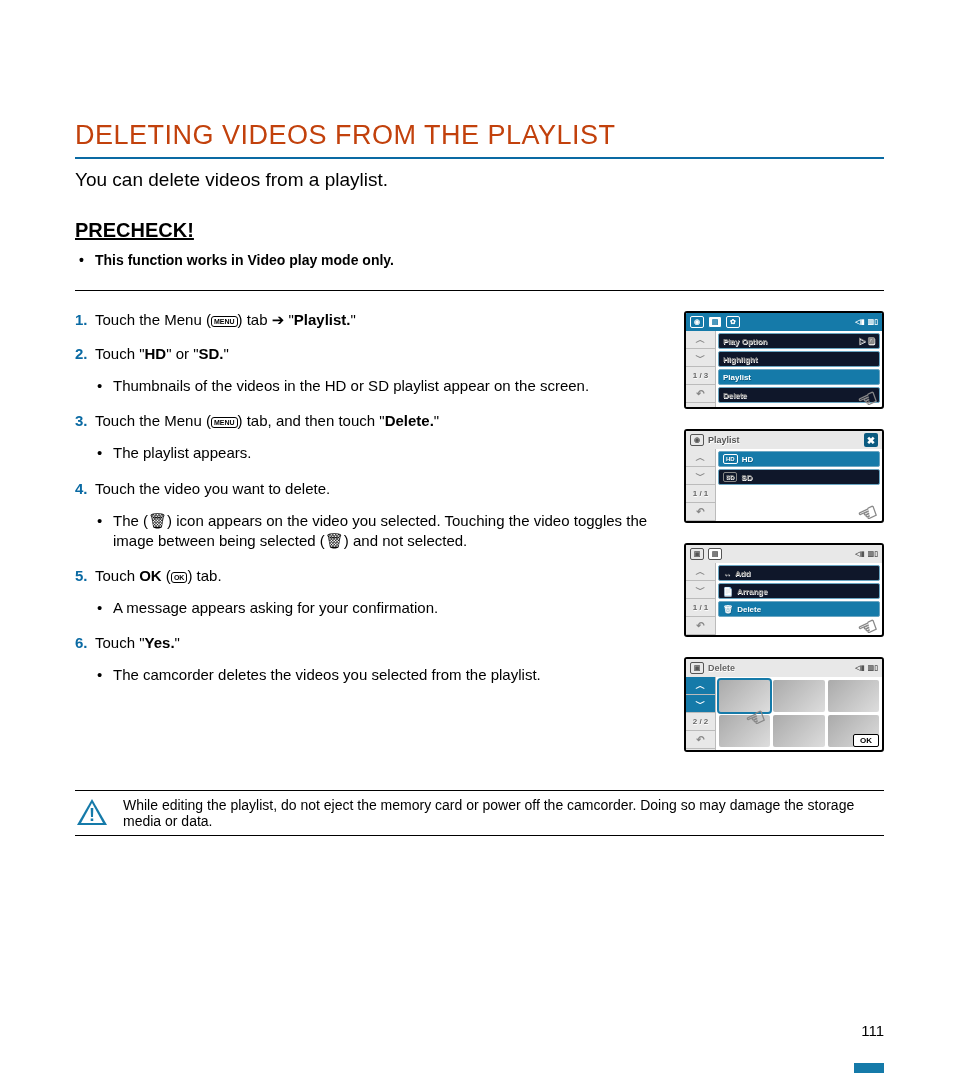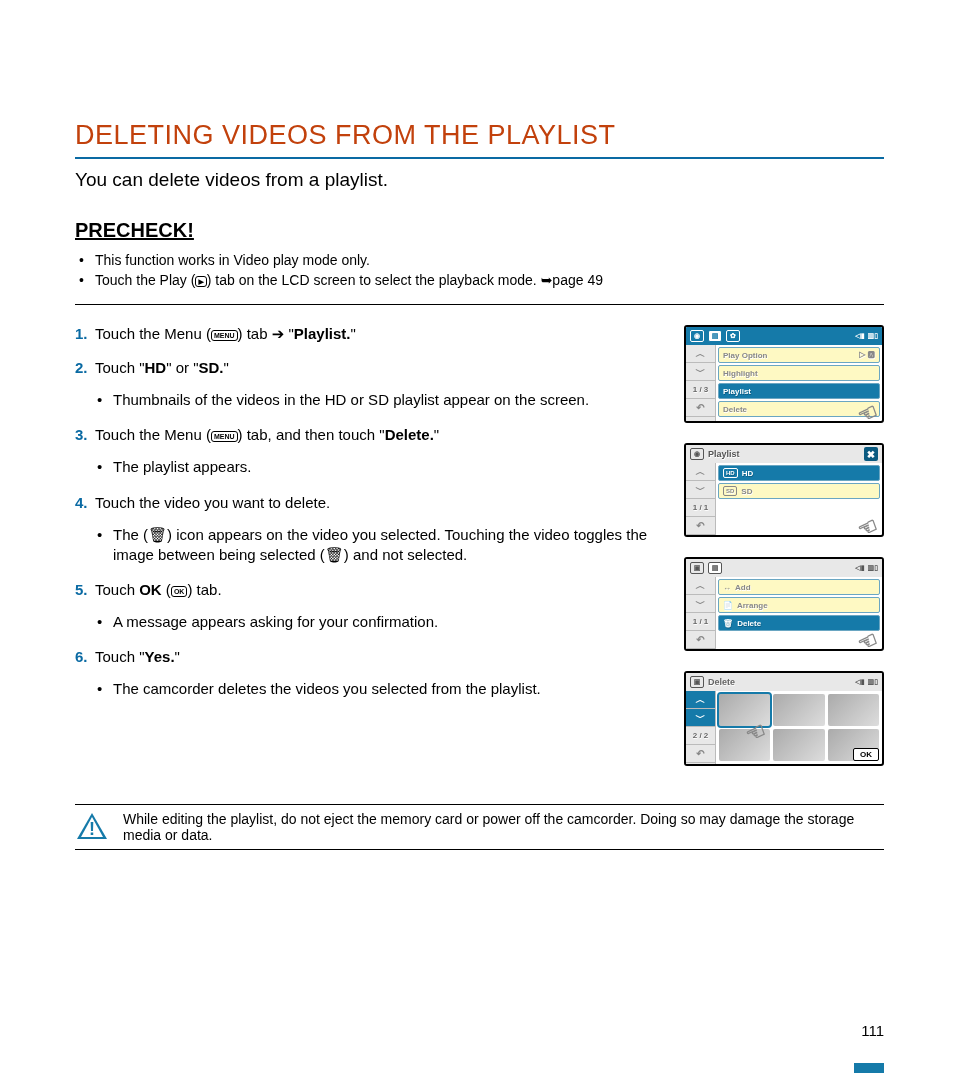--- a/index.html
+++ b/index.html
@@ -28,22 +28,23 @@
   .precheck-heading {
     font-size: 20px;
     font-weight: bold;
     text-decoration: underline;
     margin-bottom: 8px;
   }
   .precheck-list {
     list-style: none;
     font-size: 14px;
     border-bottom: 1px solid #000;
-    padding-bottom: 14px;
+    padding-bottom: 20px;
     margin-bottom: 20px;
+    font-weight: bold;
   }
   .precheck-list li {
     padding: 2px 0 2px 20px;
     position: relative;
   }
   .precheck-list li::before {
     content: "•";
     position: absolute;
     left: 4px;
   }
@@ -136,21 +137,21 @@
     border-radius: 2px;
     height: 16px;
     margin-bottom: 2px;
     display: flex;
     align-items: center;
     padding: 0 4px;
     color: #888;
     font-size: 8px;
     text-shadow: 0.5px 0.5px 0 #fff;
     gap: 4px;
-    background: #fef9c3;
+    background: #0f172a;
   }
   .scr-row.active {
     background: #157aa9;
     color: #fff;
     text-shadow: 0.5px 0.5px 0 #0a5a80;
   }
   .hand {
     position: absolute;
     right: 4px;
     bottom: -6px;
@@ -249,21 +250,20 @@
 </style>
 </head>
 <body>
 
 <h1 class="title">DELETING VIDEOS FROM THE PLAYLIST</h1>
 <p class="subtitle">You can delete videos from a playlist.</p>
 
 <p class="precheck-heading">PRECHECK!</p>
 <ul class="precheck-list" id="precheck-list">
     <li>This function works in Video play mode only.</li>
-    <li>Touch the Play (<span class="play-icon"></span>) tab on the LCD screen to select the playback mode. ➥page 49</li>
   </ul>
 
 <div class="main-cols">
   <div class="text-col">
     <ol class="steps" id="steps-list">
         <li><span class="step-num">1.</span>Touch the Menu (<span class="menu-icon">MENU</span>) tab ➔ "<strong>Playlist.</strong>"</li>
         <li><span class="step-num">2.</span>Touch "<strong>HD</strong>" or "<strong>SD.</strong>"<ul>
             <li>Thumbnails of the videos in the HD or SD playlist appear on the screen.</li>
           </ul></li>
         <li><span class="step-num">3.</span>Touch the Menu (<span class="menu-icon">MENU</span>) tab, and then touch "<strong>Delete.</strong>"<ul>

